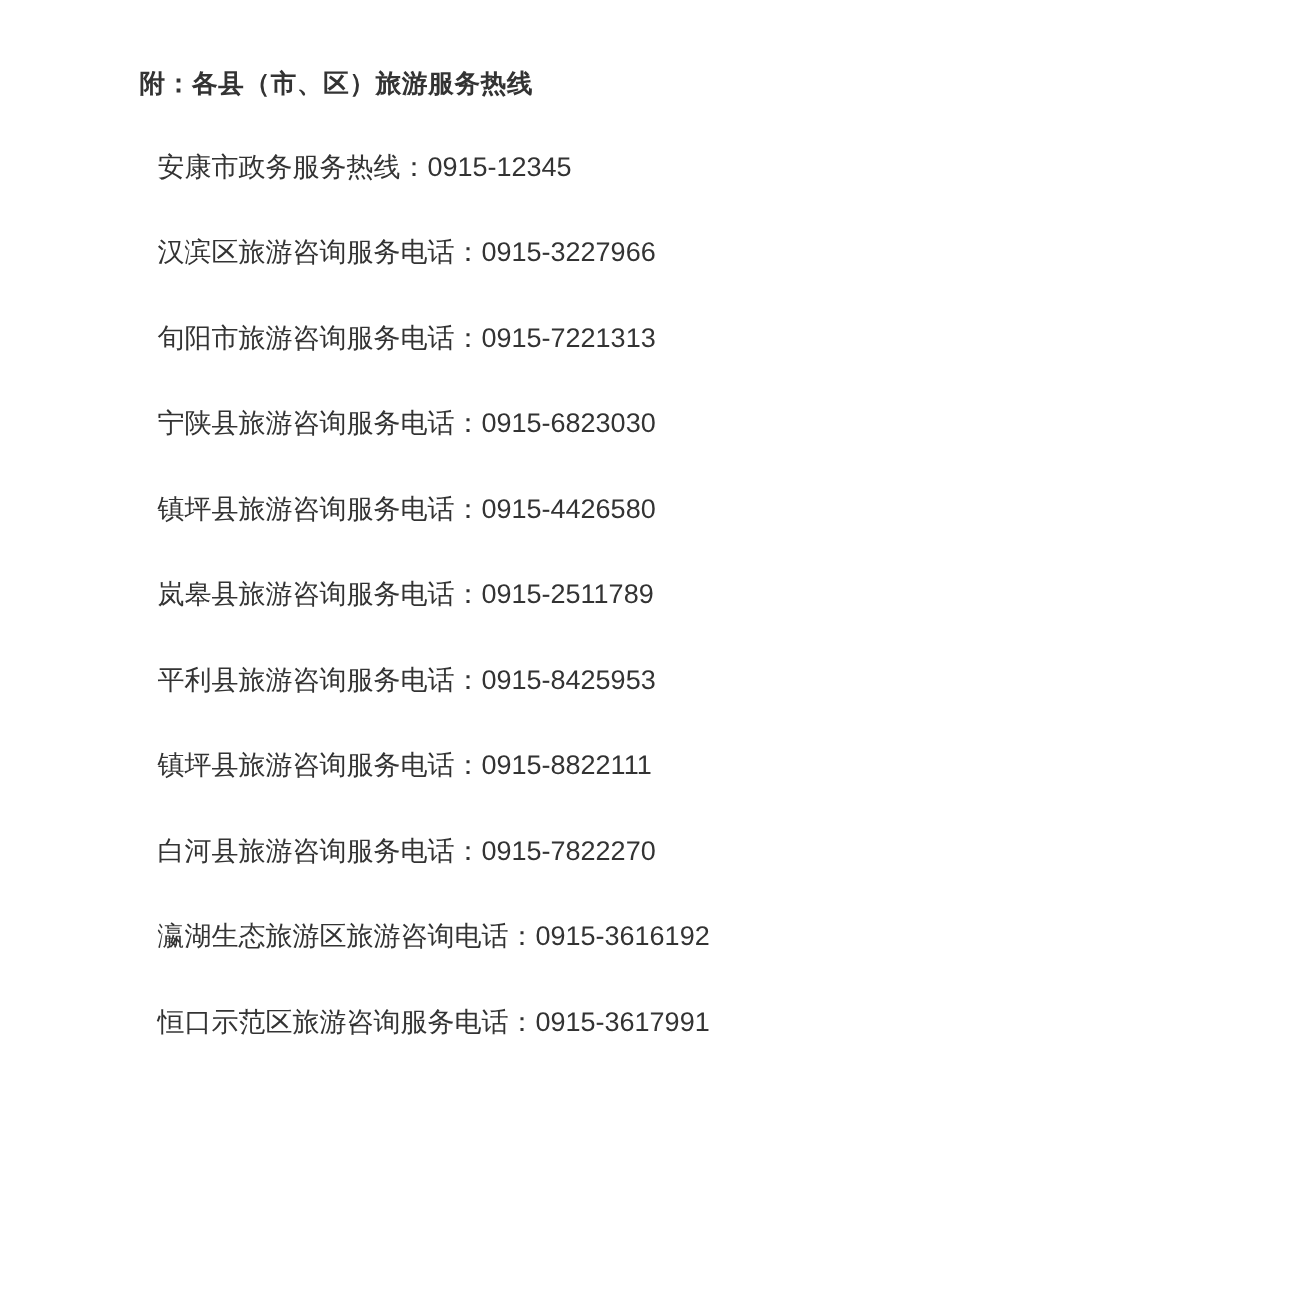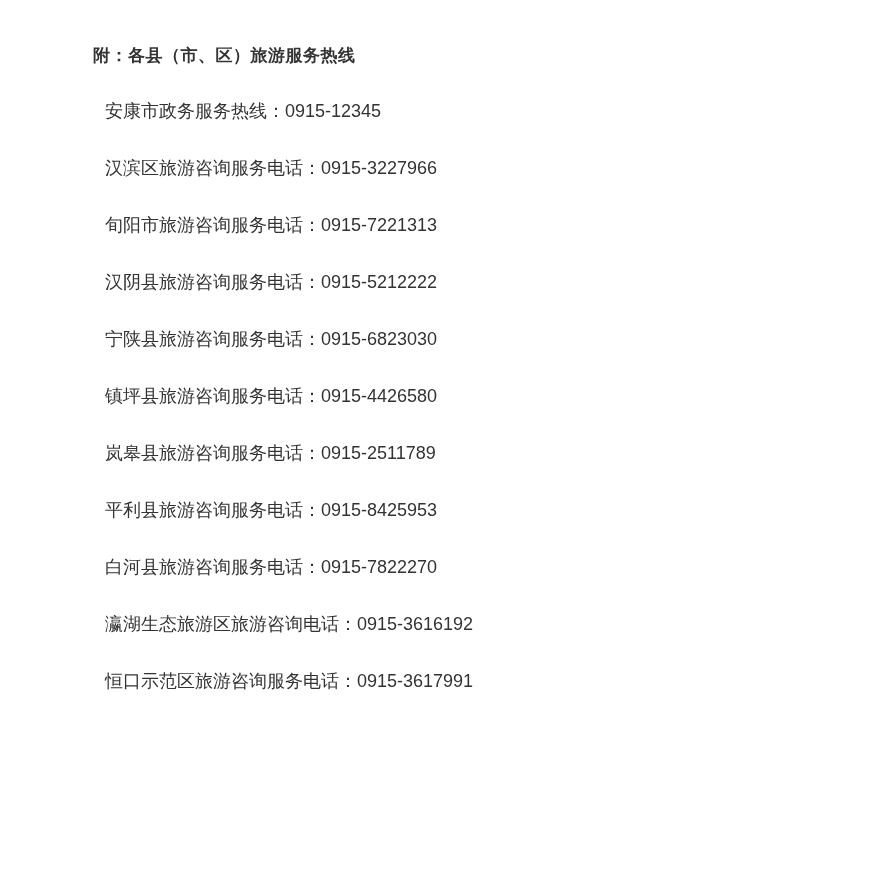--- a/index.html
+++ b/index.html
@@ -46,31 +46,31 @@
   <div class="content">
 
     <h1 class="heading">附：各县（市、区）旅游服务热线</h1>
 
     <p class="hotline-line"><span>安康市政务服务热线：</span><span class="phone">0915-12345</span></p>
 
     <p class="hotline-line"><span>汉滨区旅游咨询服务电话：</span><span class="phone">0915-3227966</span></p>
 
     <p class="hotline-line"><span>旬阳市旅游咨询服务电话：</span><span class="phone">0915-7221313</span></p>
 
-    <p class="hotline-line"><span>汉阴县旅游咨询服务电话：</span><span class="phone">0915-5212222</span></p>
 
 
     <p class="hotline-line"><span>宁陕县旅游咨询服务电话：</span><span class="phone">0915-6823030</span></p>
 
     <p class="hotline-line"><span>镇坪县旅游咨询服务电话：</span><span class="phone">0915-4426580</span></p>
 
     <p class="hotline-line"><span>岚皋县旅游咨询服务电话：</span><span class="phone">0915-2511789</span></p>
 
     <p class="hotline-line"><span>平利县旅游咨询服务电话：</span><span class="phone">0915-8425953</span></p>
 
+    <p class="hotline-line"><span>镇坪县旅游咨询服务电话：</span><span class="phone">0915-8822111</span></p>
 
     <p class="hotline-line"><span>白河县旅游咨询服务电话：</span><span class="phone">0915-7822270</span></p>
 
 
     <p class="hotline-line"><span>瀛湖生态旅游区旅游咨询电话：</span><span class="phone">0915-3616192</span></p>
 
     <p class="hotline-line"><span>恒口示范区旅游咨询服务电话：</span><span class="phone">0915-3617991</span></p>
 
   </div>
 </div>

